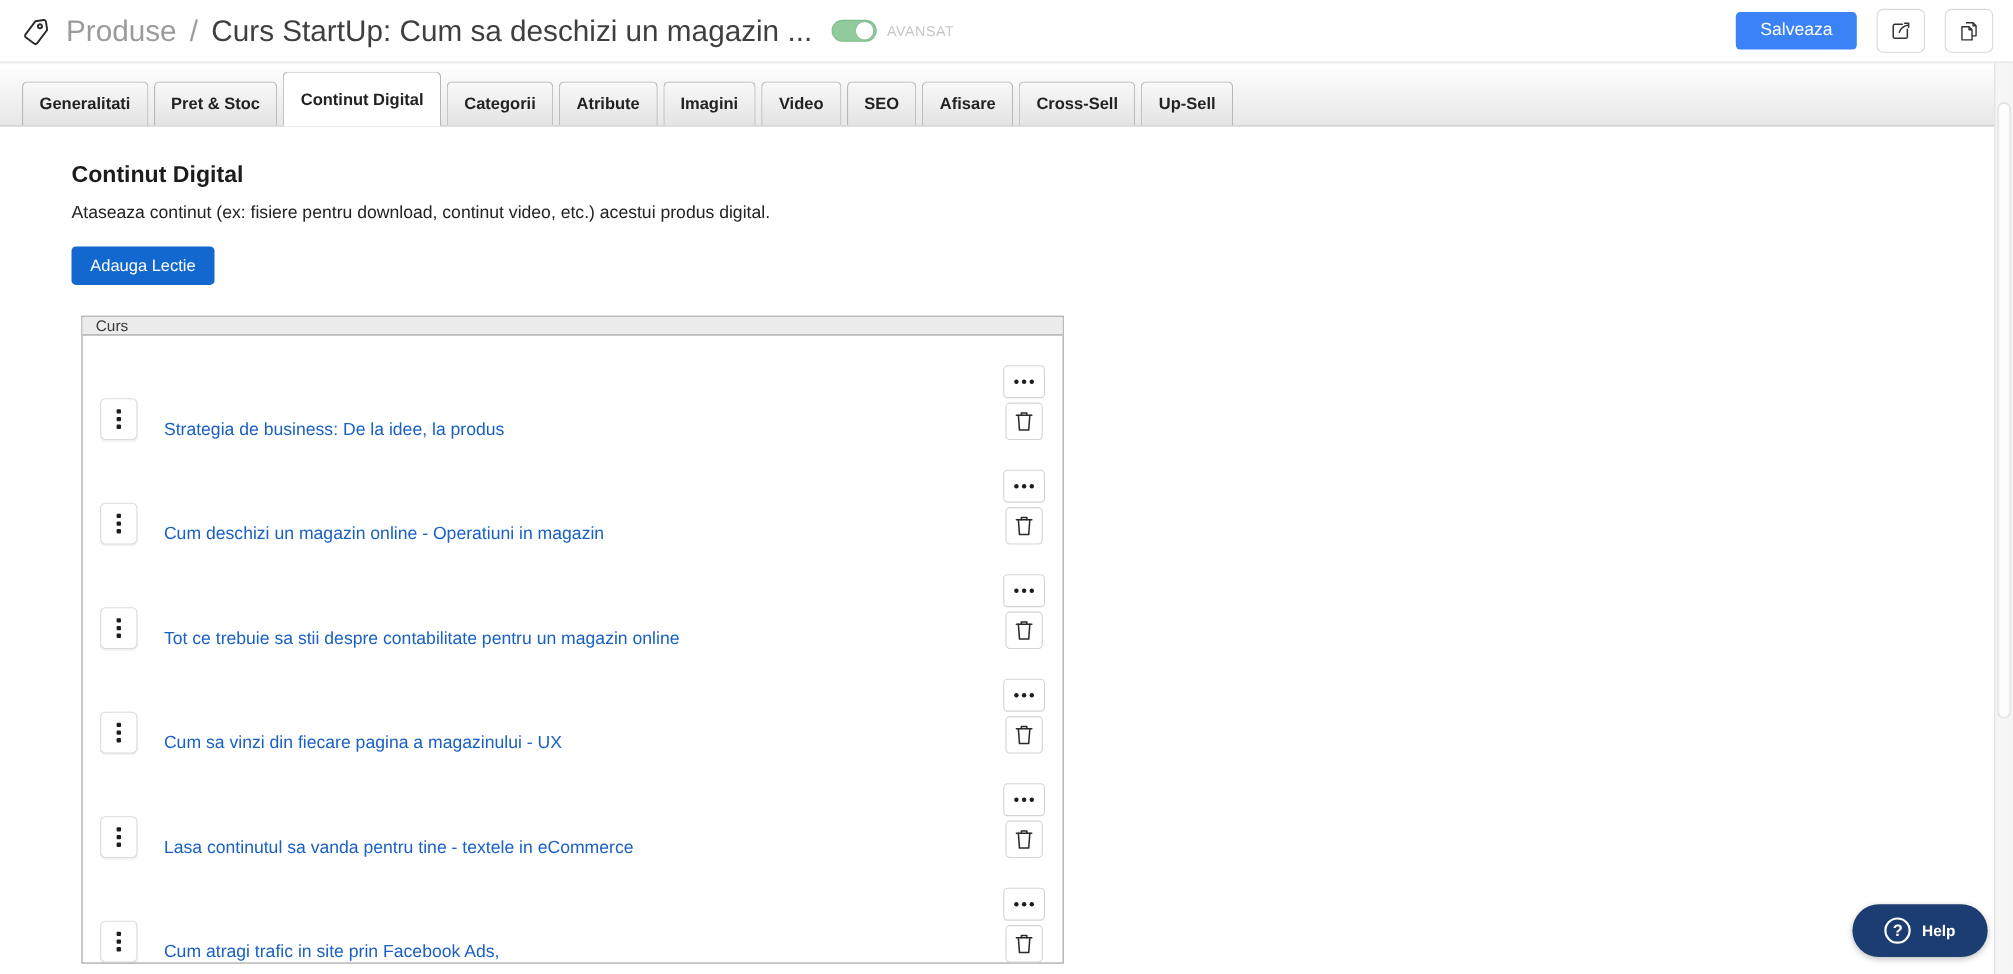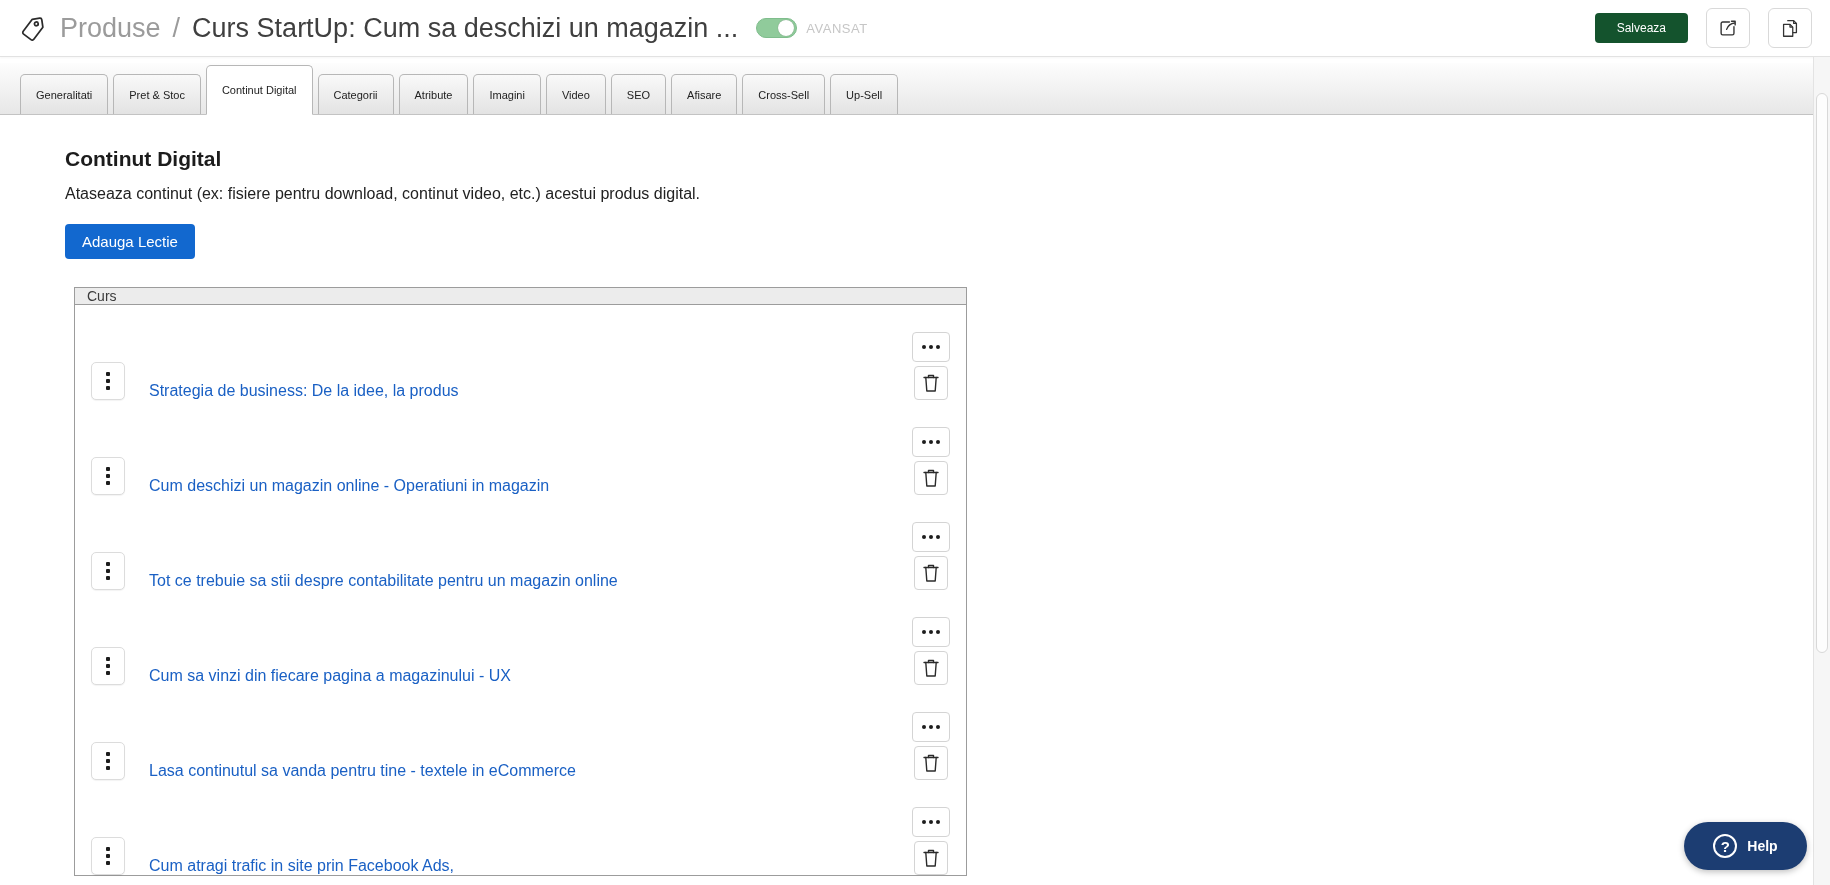--- a/index.html
+++ b/index.html
@@ -15,36 +15,36 @@
   .crumb-root { font-size:27px; color:#9b9b9b; white-space:nowrap; }
   .crumb-sep { font-size:27px; color:#9b9b9b; margin:0 2px; }
   .crumb-title { font-size:27px; color:#3f3f3f; white-space:nowrap; }
   .toggle-wrap { display:flex; align-items:center; gap:9px; margin-left:18px; }
   .toggle { width:41px; height:20px; border-radius:10px; background:#90cb9b;
             border:1px solid #7fbd8c; position:relative; cursor:pointer; }
   .toggle .knob { position:absolute; top:1px; right:2px; width:16px; height:16px;
                   border-radius:50%; background:#fff; box-shadow:0 0 1px rgba(0,0,0,.35); }
   .toggle-label { font-size:13px; color:#c6c6c6; letter-spacing:.5px; }
   .topbar-right { margin-left:auto; display:flex; align-items:center; gap:18px; }
-  .btn-save { background:#14532d; color:#fff; border:none; border-radius:4px;
-              font-size:12px; padding:8px 22px; cursor:pointer; font-family:inherit; }
+  .btn-save { background:#3b82f6; color:#fff; border:none; border-radius:4px;
+              font-size:16px; padding:8px 22px; cursor:pointer; font-family:inherit; }
   .icon-btn { width:44px; height:40px; background:#fff; border:1px solid #d9d9d9;
               border-radius:6px; display:flex; align-items:center; justify-content:center; cursor:pointer; }
   .icon-btn svg { width:22px; height:22px; }
 
   
   .tabrail { margin-top:6px; margin-right:17px; height:52px;
              background:linear-gradient(#fdfdfd,#e7e7e7);
              border-bottom:1px solid #c3c3c3;
              display:flex; align-items:flex-end; padding-left:20px; }
   .tab { height:40px; display:flex; align-items:center; padding:0 15px;
          background:linear-gradient(#f9f9f9,#e3e3e3);
          border:1px solid #b7b7b7; border-bottom:none;
          border-radius:5px 5px 0 0; margin-right:5px; cursor:pointer;
-         font-size:11px; font-weight:normal; color:#222; white-space:nowrap; }
+         font-size:15px; font-weight:bold; color:#222; white-space:nowrap; }
   .tab.active { height:50px; background:#fff; position:relative; z-index:2;
                 margin-bottom:-1px; border-bottom:1px solid #fff; }
 
   
   .content { padding:32px 0 0 65px; }
   .page-h2 { font-size:21px; font-weight:bold; color:#1c1c1c; }
   .page-desc { margin-top:14px; font-size:16px; color:#222; }
   .btn-add { margin-top:21px; background:#1268cf; color:#fff; border:none; border-radius:4px;
              font-size:15px; padding:9px 17px; cursor:pointer; font-family:inherit; display:inline-block; }
 

